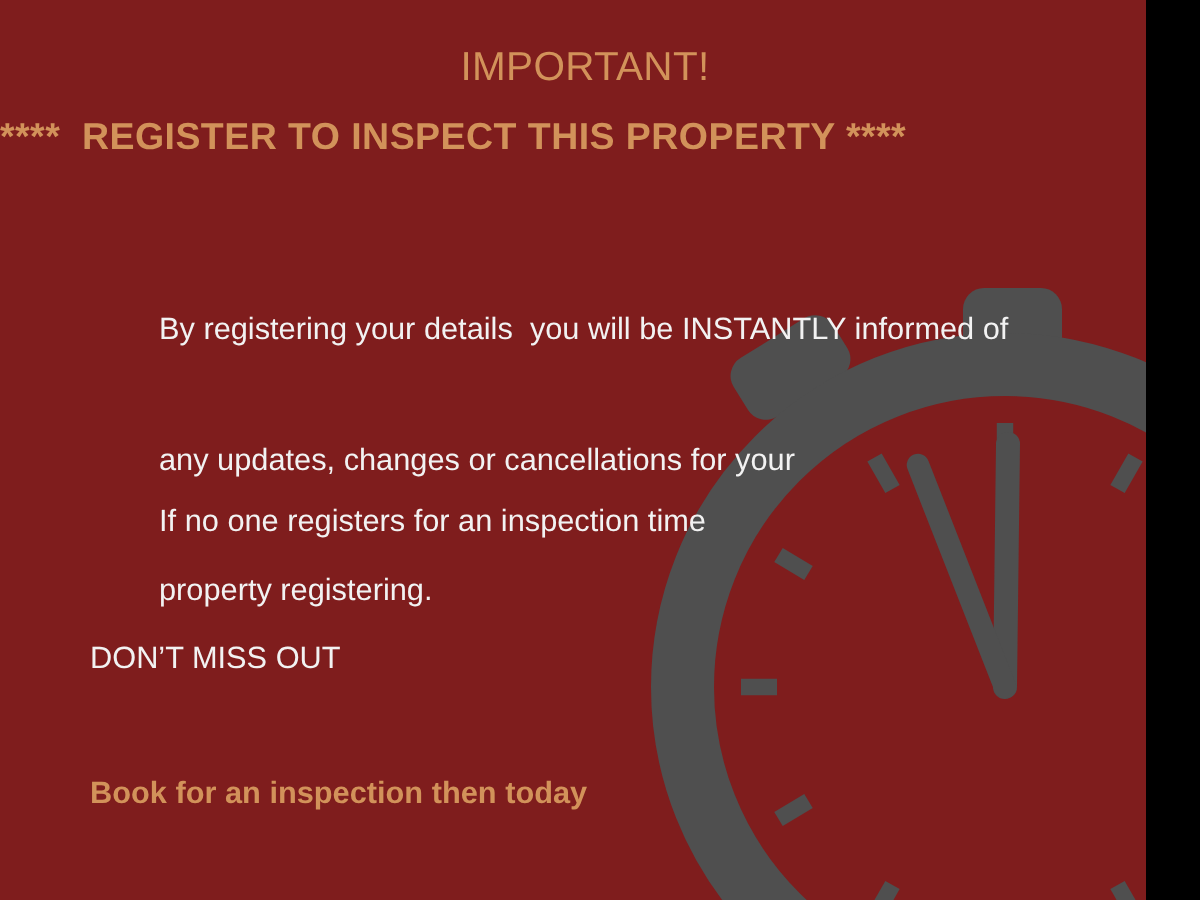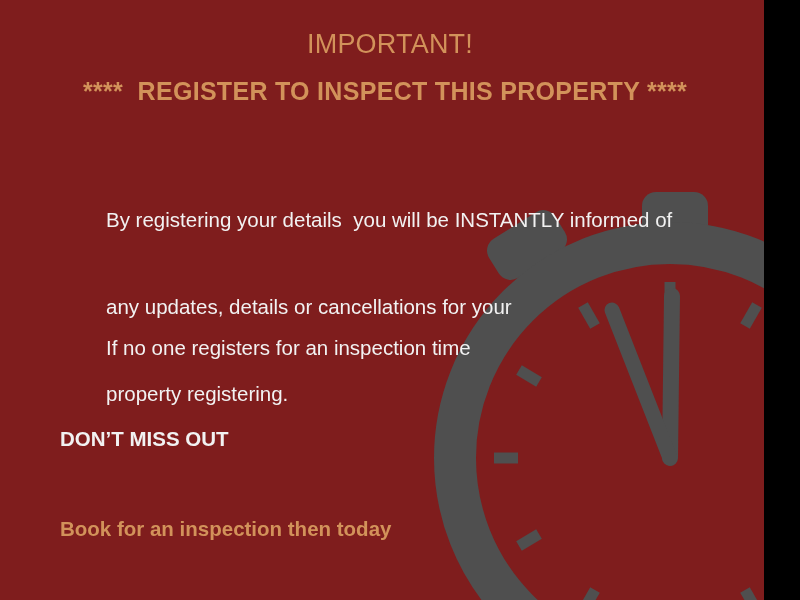--- a/index.html
+++ b/index.html
@@ -52,21 +52,20 @@
     color: #d2925a;
     letter-spacing: 0.2px;
     line-height: 1.1;
     white-space: pre;
   }
   .heading-2 {
     position: absolute;
     left: 0;
     top: 77px;
     width: 770px;
-    text-align: center;
     font-size: 25px;
     font-weight: 700;
     color: #d2925a;
     letter-spacing: 0.3px;
     line-height: 1.15;
     white-space: pre;
   }
 
   .body-block {
     position: absolute;
@@ -83,21 +82,21 @@
 
   .cta-block {
     position: absolute;
     left: 60px;
     top: 364px;
     line-height: 30px;
     white-space: pre;
   }
   .cta-line-plain {
     font-size: 20.5px;
-    font-weight: 700;
+    font-weight: 400;
     color: #f2f2f2;
     white-space: pre;
   }
   .cta-line-accent {
     font-size: 20.5px;
     font-weight: 700;
     color: #d2925a;
     white-space: pre;
   }
 </style>
@@ -151,21 +150,21 @@
   </svg>
 
   <div id="text-layer">
 
     <div class="heading-1">IMPORTANT!</div>
 
     <div class="heading-2">****  REGISTER TO INSPECT THIS PROPERTY ****</div>
 
     <div class="body-block" id="para-1">
       <div>By registering your details  you will be INSTANTLY informed of</div>
-      <div>any updates, details or cancellations for your</div>
+      <div>any updates, changes or cancellations for your</div>
       <div>property registering.</div>
     </div>
 
     <div class="body-block" id="para-2">
       <div>If no one registers for an inspection time</div>
     </div>
 
     <div class="cta-block">
       <div class="cta-line-plain">DON’T MISS OUT</div>
       <div class="cta-line-accent">Book for an inspection then today</div>

